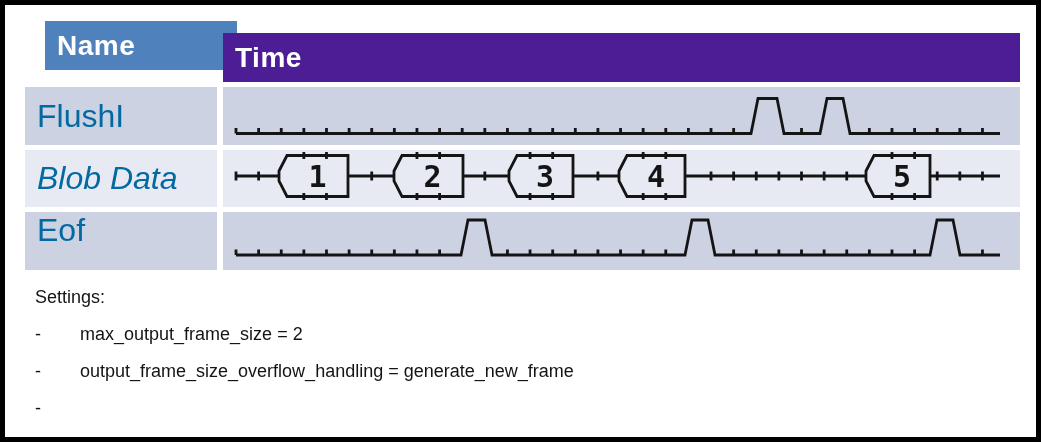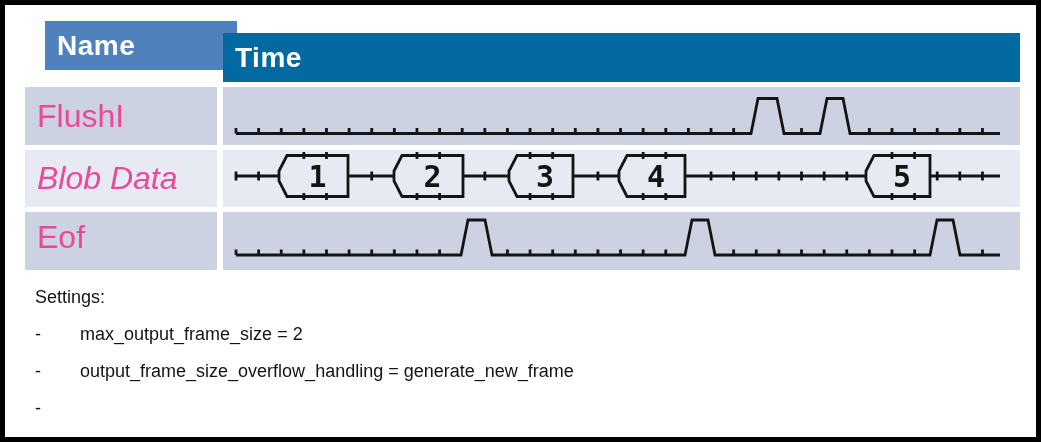--- a/index.html
+++ b/index.html
@@ -19,21 +19,21 @@
     display:flex;align-items:center;
   }
   .hdr-text{
     color:#ffffff;font-size:28px;font-weight:bold;
     padding-left:12px;letter-spacing:0.5px;
   }
   
   .row-cell{position:absolute;}
   .row-label{
     position:absolute;left:32px;
-    color:#ec4899;font-size:32px;
+    color:#0369a1;font-size:32px;
     display:flex;align-items:center;
   }
   #wavesvg{position:absolute;left:0;top:0;pointer-events:none;}
   
   .settings{
     position:absolute;left:30px;top:274px;width:980px;
     color:#141414;font-size:18px;line-height:37px;
   }
   .settings .s-line{white-space:pre;}
   .settings .s-item{display:flex;}
@@ -41,34 +41,34 @@
   .underlined{text-decoration:underline;text-decoration-thickness:2px;text-underline-offset:4px;}
 </style>
 </head>
 <body>
 
 <div id="frame">
 
   <div class="abs hdr-cell" id="hdr-name" style="left: 20px; top: 16px; width: 192px; height: 49px; background: rgb(79, 129, 189); margin-left: 20px;">
     <span class="hdr-text">Name</span>
   </div>
-  <div class="abs hdr-cell" id="hdr-time" style="left: 218px; top: 28px; width: 797px; height: 49px; background: #0369a1;">
+  <div class="abs hdr-cell" id="hdr-time" style="left: 218px; top: 28px; width: 797px; height: 49px; background: #4c1d95;">
     <span class="hdr-text">Time</span>
   </div>
 
   <div class="row-cell" id="rc-0n" style="left: 20px; top: 82px; width: 192px; height: 58px; background: rgb(204, 210, 226);"></div>
   <div class="row-cell" id="rc-0t" style="left: 218px; top: 82px; width: 797px; height: 58px; background: rgb(204, 210, 226);"></div>
   <div class="row-cell" id="rc-1n" style="left: 20px; top: 145px; width: 192px; height: 57px; background: rgb(231, 233, 243);"></div>
   <div class="row-cell" id="rc-1t" style="left: 218px; top: 145px; width: 797px; height: 57px; background: rgb(231, 233, 243);"></div>
   <div class="row-cell" id="rc-2n" style="left: 20px; top: 207px; width: 192px; height: 58px; background: rgb(204, 210, 226);"></div>
   <div class="row-cell" id="rc-2t" style="left: 218px; top: 207px; width: 797px; height: 58px; background: rgb(204, 210, 226);"></div>
 
   <div class="row-label" id="rl-0" style="top: 82px; height: 58px;">FlushI</div>
   <div class="row-label" id="rl-1" style="top: 145px; height: 57px; font-style: italic;">Blob Data</div>
-  <div class="row-label" id="rl-2" style="top: 202px; height: 60px;">Eof</div>
+  <div class="row-label" id="rl-2" style="top: 195px; height: 60px;">Eof</div>
 
   <svg id="wavesvg" width="1041" height="442">
       <path fill="none" stroke="#141414" stroke-width="2.8" stroke-linejoin="miter" stroke-linecap="butt" d="M 231 128.5 L 746 128.5 L 753 93.5 L 772 93.5 L 779 128.5 L 815 128.5 L 822 93.5 L 838 93.5 L 845 128.5 L 995 128.5"></path>
       <line fill="none" stroke="#141414" stroke-width="2.8" stroke-linejoin="miter" stroke-linecap="butt" x1="231" y1="128.5" x2="231" y2="123"></line>
       <line fill="none" stroke="#141414" stroke-width="2.8" stroke-linejoin="miter" stroke-linecap="butt" x1="253.62" y1="128.5" x2="253.62" y2="123"></line>
       <line fill="none" stroke="#141414" stroke-width="2.8" stroke-linejoin="miter" stroke-linecap="butt" x1="276.24" y1="128.5" x2="276.24" y2="123"></line>
       <line fill="none" stroke="#141414" stroke-width="2.8" stroke-linejoin="miter" stroke-linecap="butt" x1="298.86" y1="128.5" x2="298.86" y2="123"></line>
       <line fill="none" stroke="#141414" stroke-width="2.8" stroke-linejoin="miter" stroke-linecap="butt" x1="321.48" y1="128.5" x2="321.48" y2="123"></line>
       <line fill="none" stroke="#141414" stroke-width="2.8" stroke-linejoin="miter" stroke-linecap="butt" x1="344.1" y1="128.5" x2="344.1" y2="123"></line>
       <line fill="none" stroke="#141414" stroke-width="2.8" stroke-linejoin="miter" stroke-linecap="butt" x1="366.72" y1="128.5" x2="366.72" y2="123"></line>

